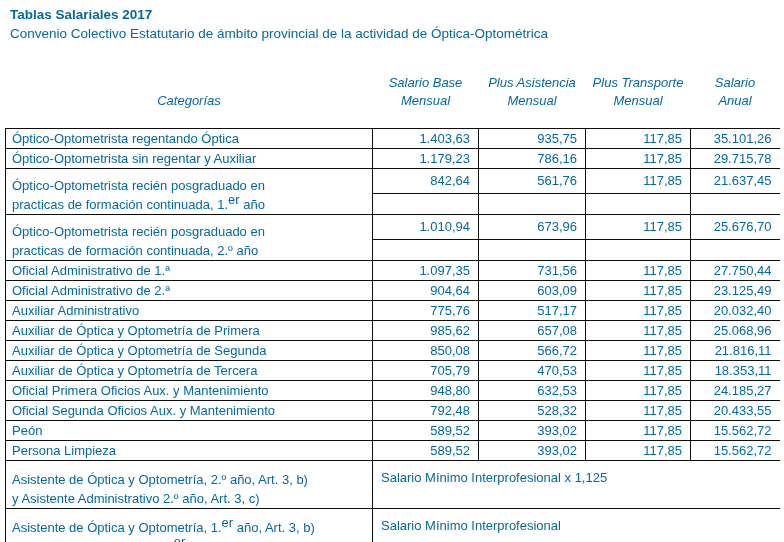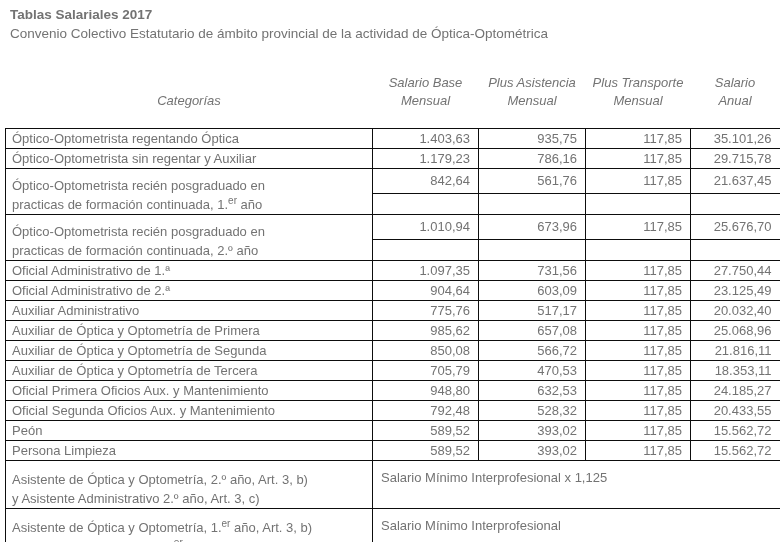--- a/index.html
+++ b/index.html
@@ -2,21 +2,21 @@
 <html><head>
 <meta charset="utf-8">
 <style>
   html, body { margin: 0; padding: 0; background: #ffffff; }
   .page {
     position: relative;
     width: 784px;
     height: 542px;
     background: #ffffff;
     font-family: "Liberation Sans", "DejaVu Sans", sans-serif;
-    color: #737373;
+    color: #0369a1;
     overflow: hidden;
   }
   .doc-head { position: absolute; left: 10px; top: 5px; }
   .doc-head p { margin: 0; font-size: 13.5px; line-height: 19px; }
   .doc-title { font-weight: bold; }
 
   table.salary {
     position: absolute;
     left: 5px;
     top: 74px;
@@ -42,21 +42,21 @@
   td.cat { padding-left: 6px; text-align: left; vertical-align: middle; }
   td.val { text-align: right; padding-right: 8px; vertical-align: middle; white-space: nowrap; }
   .cat-line { line-height: 19px; }
   .r-single td, .double-top td { height: 19px; }
   .double-bottom td { height: 16px; }
   td.cat-double { vertical-align: top; padding-top: 7px; }
   .r-merged td { vertical-align: top; padding-top: 9px; }
   .r-merged td.mval { text-align: left; padding-left: 8px; }
   .r-merged.short td { height: 32px; }
   .r-merged.tall td { height: 50px; }
-  .sup { vertical-align: super; font-size: 10px; line-height: 0; }
+  .sup { vertical-align: super; font-size: 13px; line-height: 0; }
 </style>
 </head>
 <body>
 
 <div class="page">
 
   <div class="doc-head">
     <p class="doc-title">Tablas Salariales 2017</p>
     <p>Convenio Colectivo Estatutario de ámbito provincial de la actividad de Óptica-Optométrica</p>
   </div>

